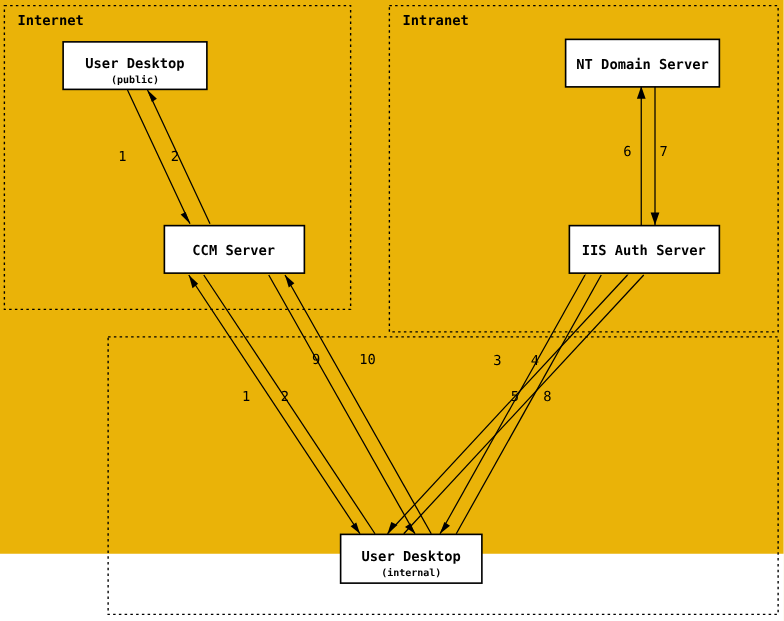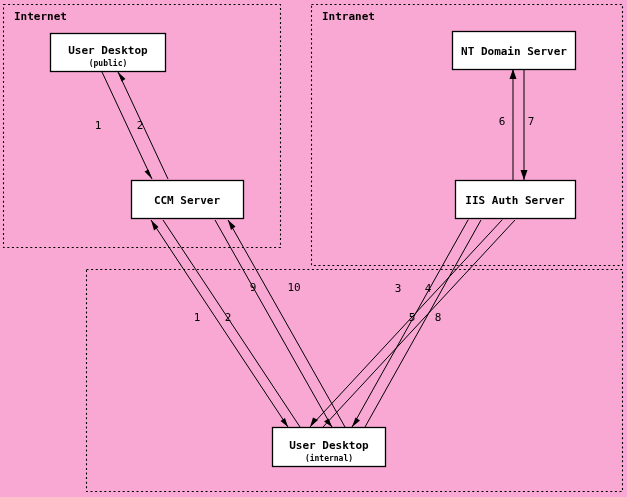--- a/index.html
+++ b/index.html
@@ -1,17 +1,17 @@
 <!DOCTYPE html>
 <html><head>
 <meta charset="utf-8">
 <style>
   html,body{margin:0;padding:0;background:#ffffff;}
   body{width:627px;height:497px;overflow:hidden;font-family:"DejaVu Sans Mono","Liberation Mono",monospace;}
-  #stage{position:relative;width:627px;height:497px;background:#f9a8d4;}
+  #stage{position:relative;width:627px;height:443px;background:#eab308;}
   #stage svg{position:absolute;left:0;top:0;}
   .node-label{fill:#000;font-family:"DejaVu Sans Mono","Liberation Mono",monospace;font-size:11px;font-weight:bold;text-anchor:middle;letter-spacing:0px;}
   .node-sub{fill:#000;font-family:"DejaVu Sans Mono","Liberation Mono",monospace;font-size:8px;font-weight:bold;text-anchor:middle;}
   .zone-label{fill:#000;font-family:"DejaVu Sans Mono","Liberation Mono",monospace;font-size:11px;font-weight:bold;text-anchor:start;}
   .flow-label{fill:#000;font-family:"DejaVu Sans Mono","Liberation Mono",monospace;font-size:11px;text-anchor:middle;}
   .box-rect{fill:#ffffff;stroke:#000000;stroke-width:1.3;}
   .zone-rect{fill:none;stroke:#000000;stroke-width:1.1;stroke-dasharray:2 2.6;}
   .edge-line{stroke:#000000;stroke-width:1;fill:none;}
   .arrow-head{fill:#000000;stroke:none;}
 </style>

